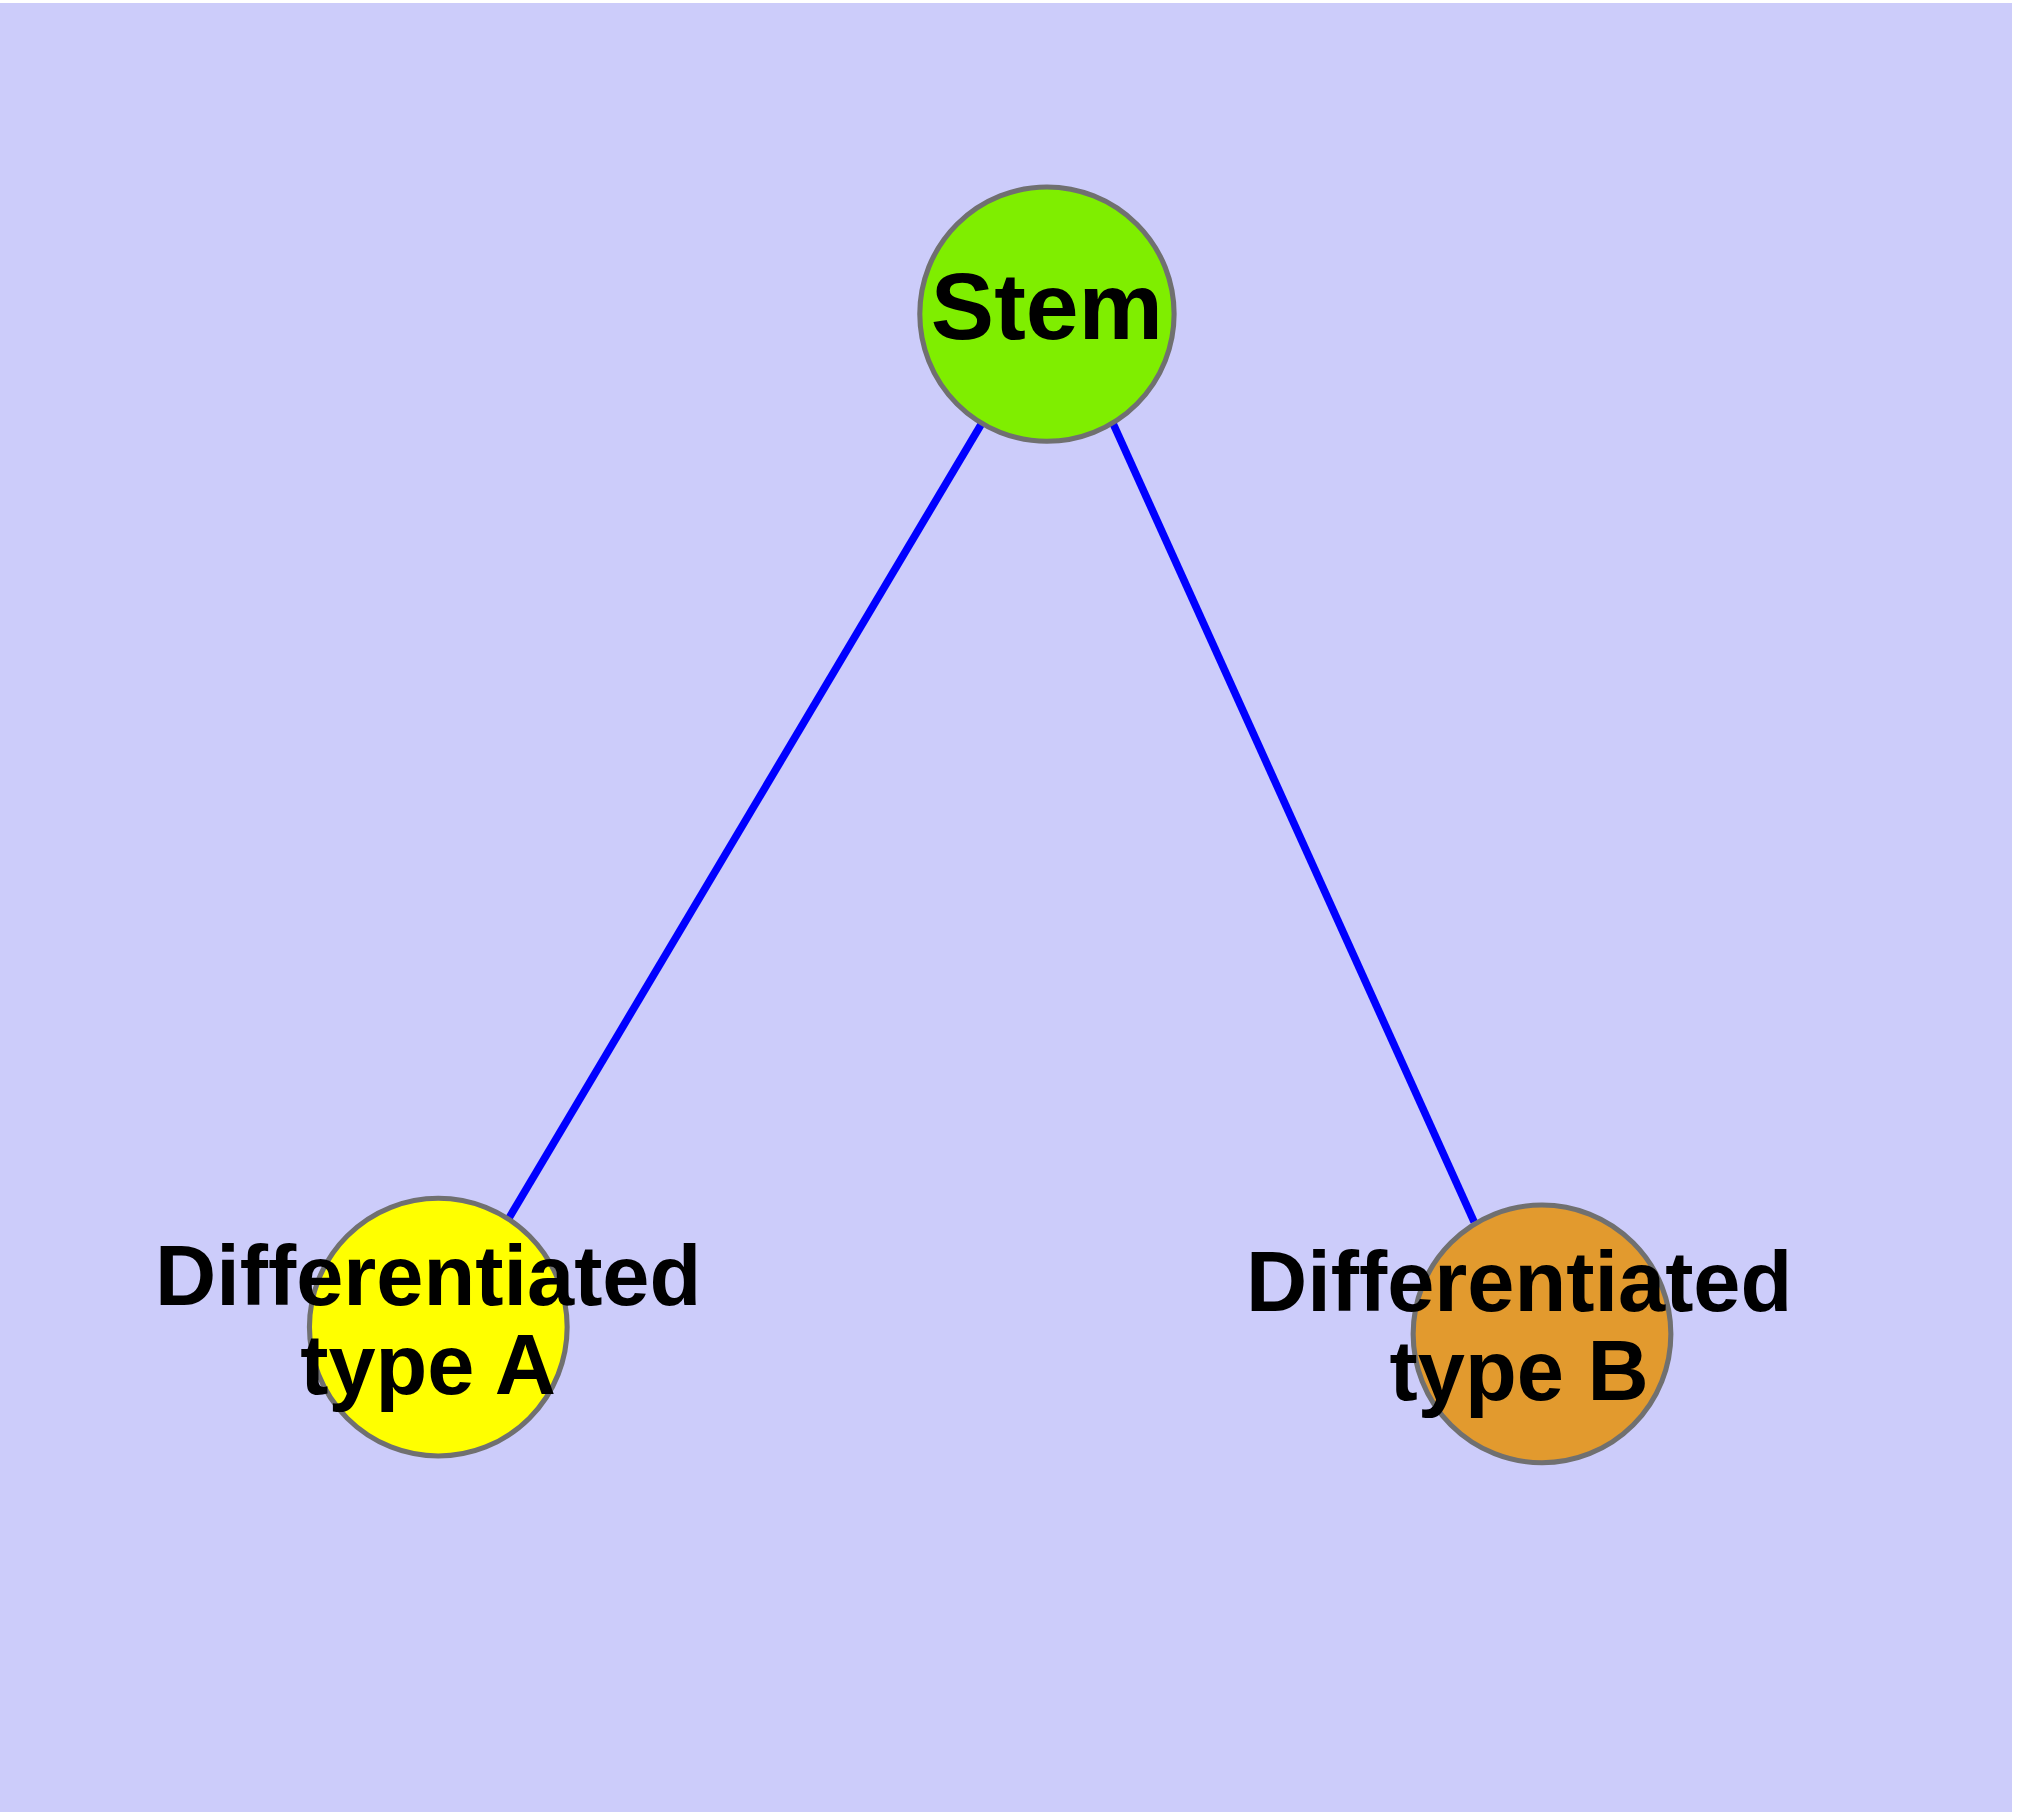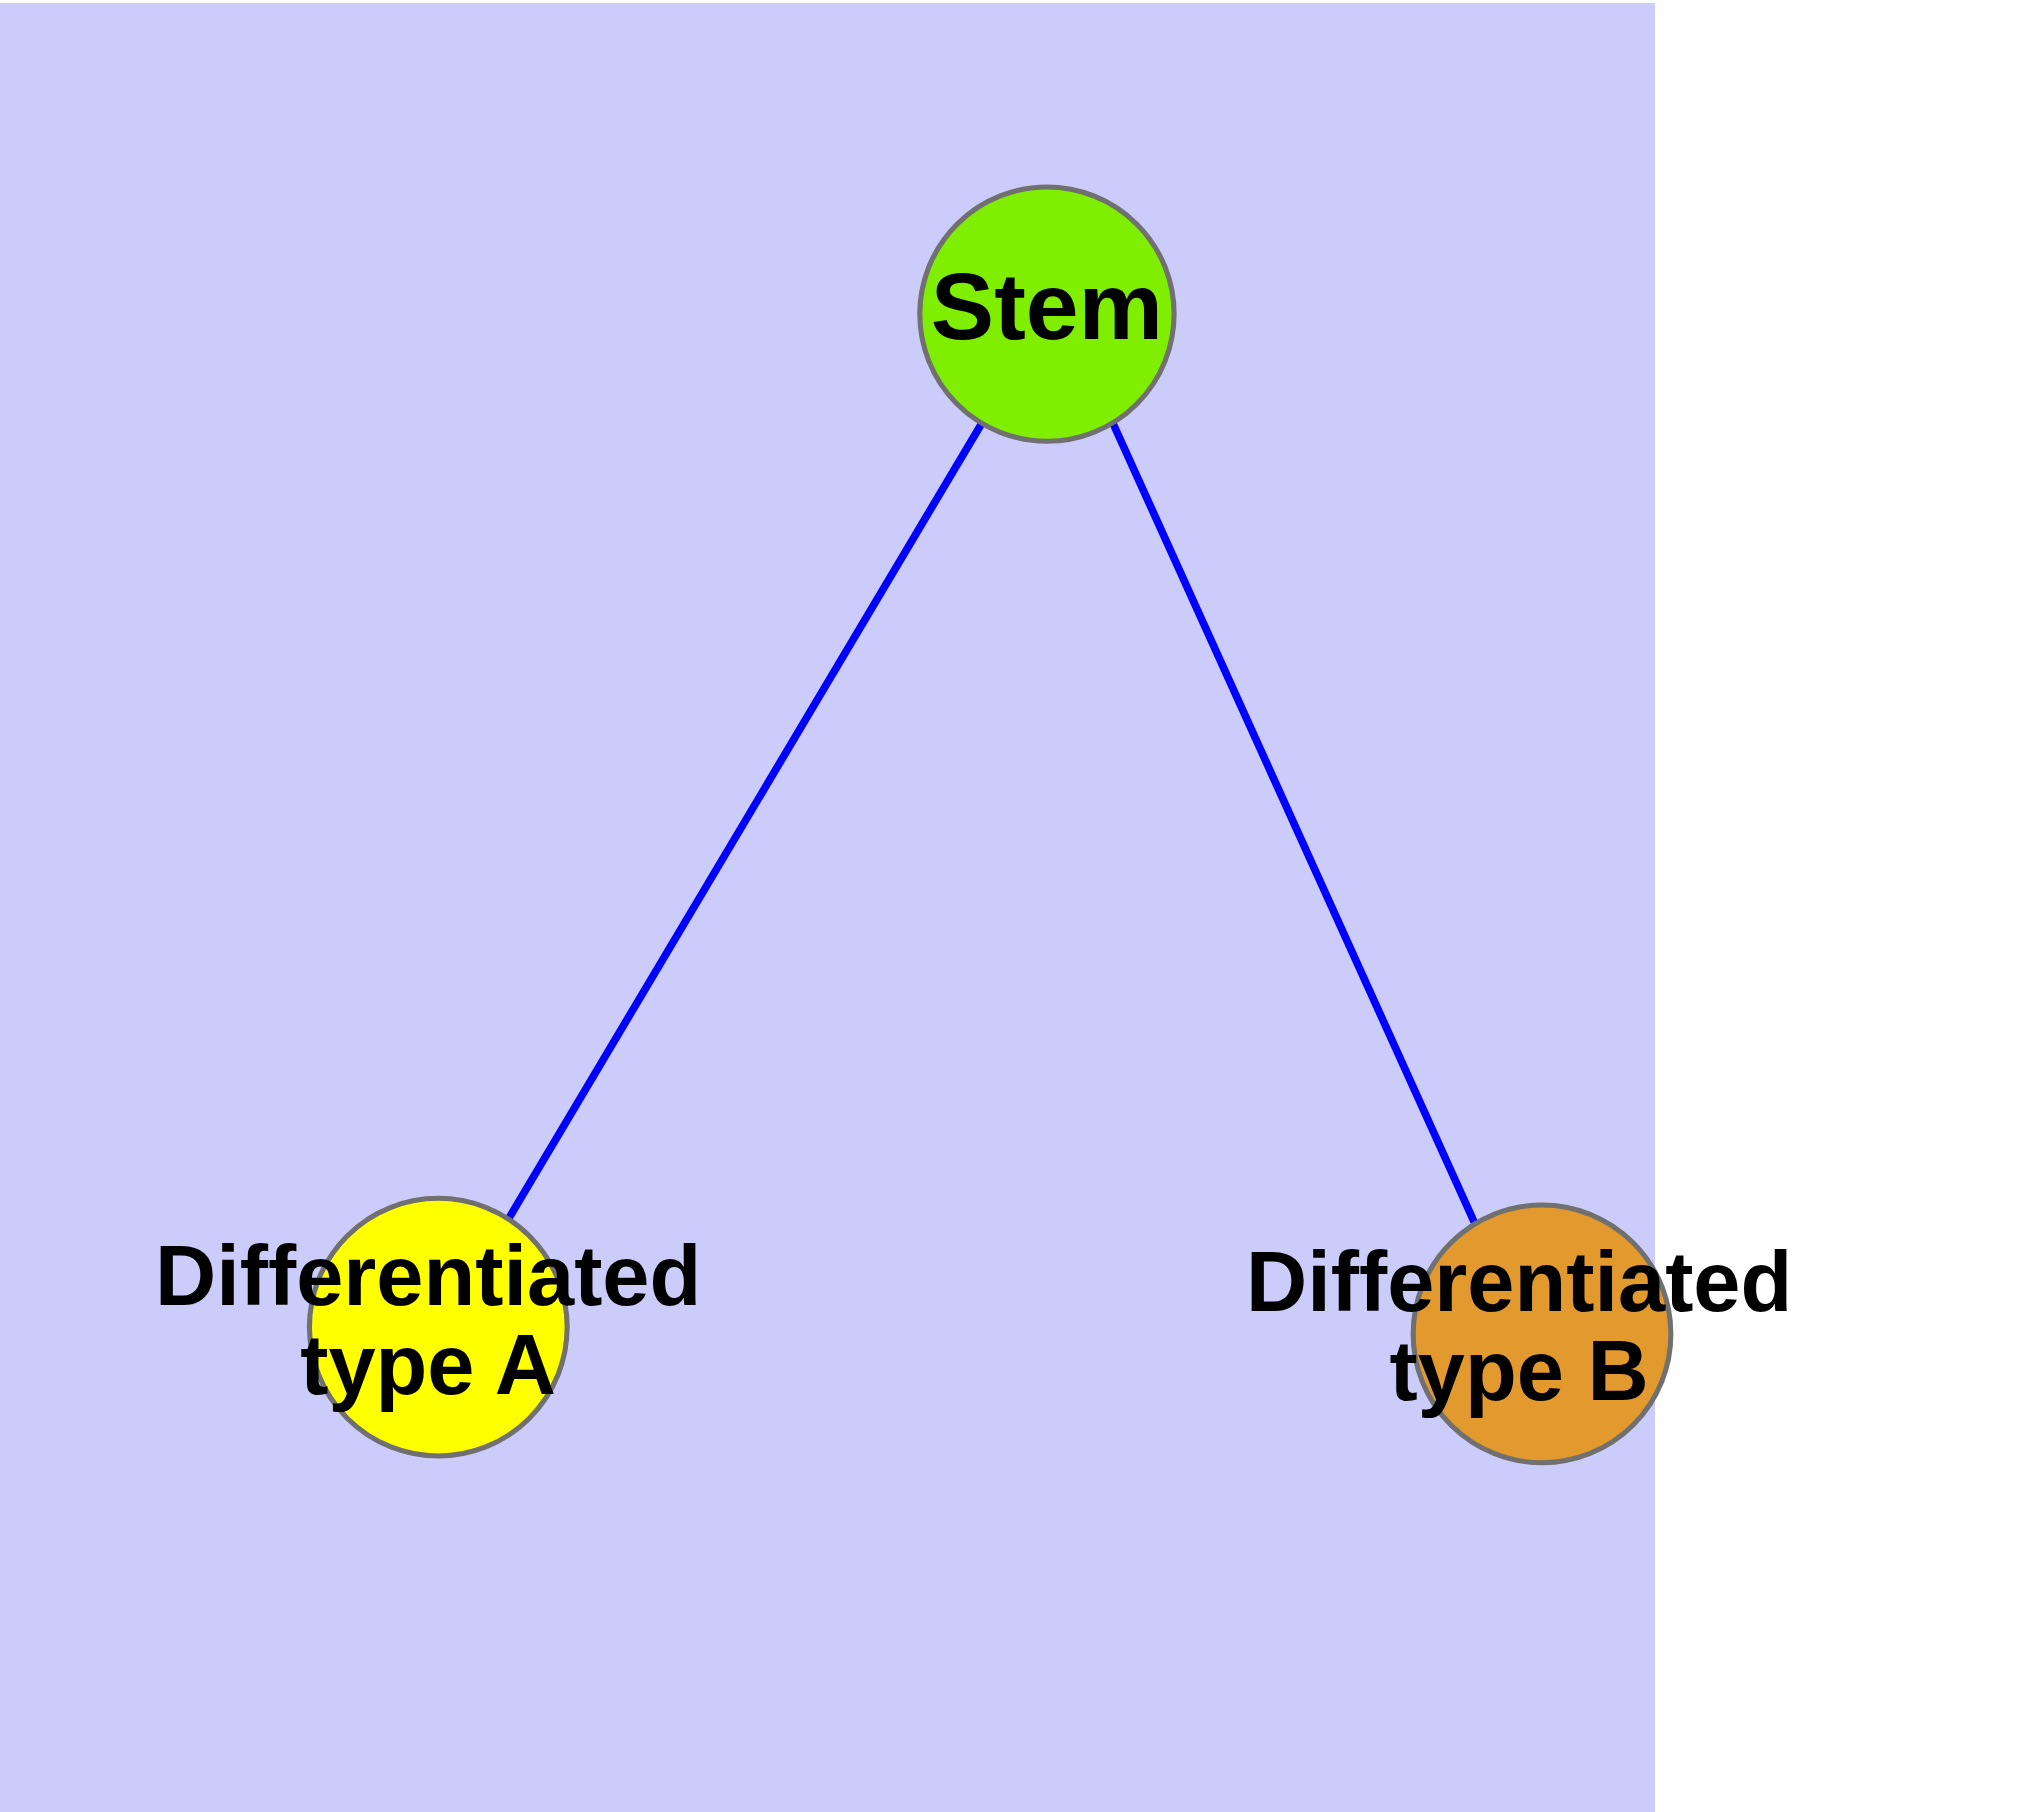--- a/index.html
+++ b/index.html
@@ -13,21 +13,21 @@
     width: 2021px;
     height: 1812px;
     background: #ffffff;
     overflow: hidden;
     font-family: "Liberation Sans", sans-serif;
   }
   #plot-area {
     position: absolute;
     left: 0;
     top: 3.4px;
-    width: 1655px;
+    width: 2012px;
     height: 1809px;
     background: #ccccfa;
   }
   #graph-svg {
     position: absolute;
     left: 0;
     top: 0;
     width: 2021px;
     height: 1809px;
     display: block;

